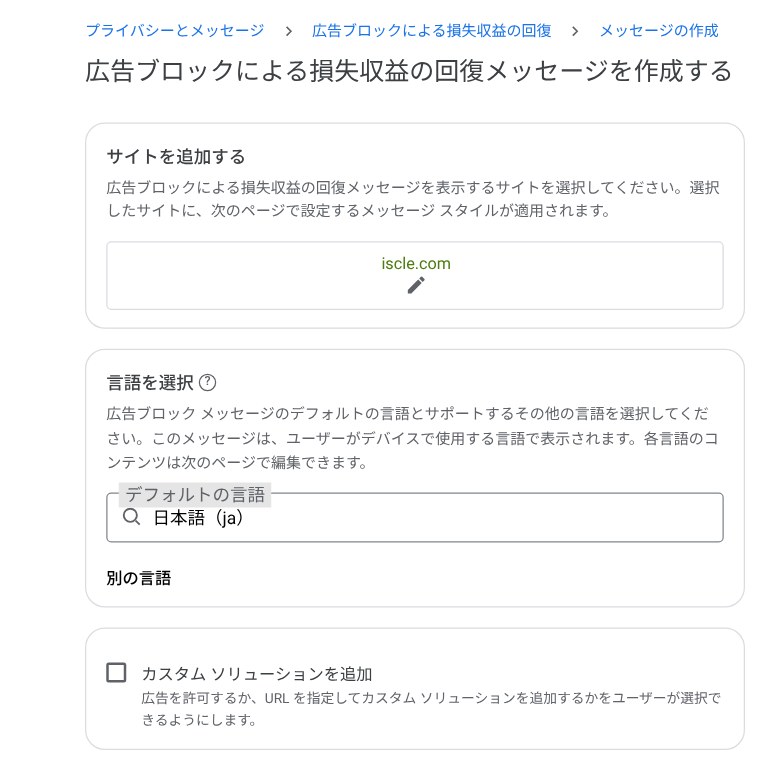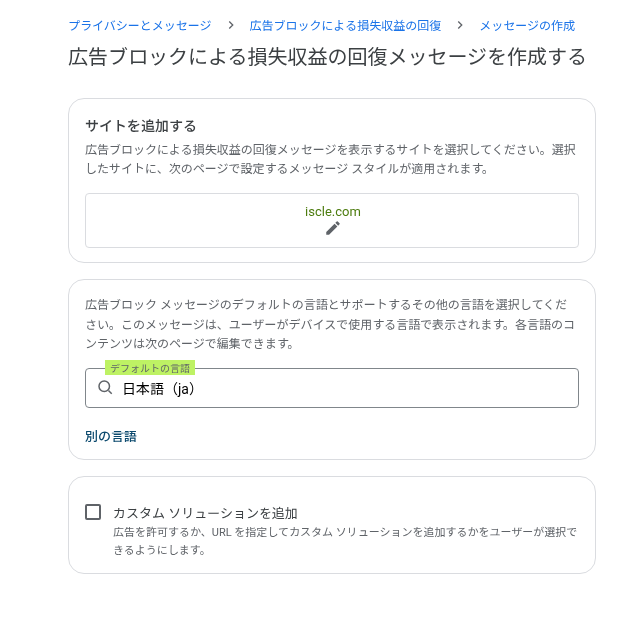--- a/index.html
+++ b/index.html
@@ -59,39 +59,39 @@
       justify-content: space-between;
       font-size: 13px;
       color: #4d7c0f;
       flex-direction: column;
     }
     .pencil { width: 18px; height: 18px; color: #5f6368; cursor: pointer; }
     .field-wrap { position: relative; margin-top: 4px; }
     .field-label {
       position: absolute;
       top: -8px;
-      left: 20px;
-      background: #bef264;
+      left: 10px;
+      background: #e5e5e5;
       padding: 0 5px;
-      font-size: 10px;
+      font-size: 14px;
       color: #5f6368;
     }
     .field {
       border: 1px solid #80868b;
       border-radius: 4px;
       padding: 9px 10px;
       display: flex;
       align-items: flex-start;
       gap: 8px;
       font-size: 14px;
       color: #000000;
     }
     .search-icon { width: 18px; height: 18px; color: #5f6368; flex-shrink: 0; }
     .link-small {
-      color: #0c4a6e;
+      color: #000000;
       font-size: 13px;
       font-weight: 500;
       margin-top: 18px;
       display: inline-block;
       cursor: pointer;
     }
     .check-row {
       display: flex;
       gap: 12px;
       margin-top: 10px;
@@ -155,20 +155,24 @@
     <span>iscle.com</span>
     <span class="pencil">
       <svg viewBox="0 0 24 24" width="18" height="18" fill="#5f6368">
           <path d="M3 17.25V21h3.75L17.81 9.94l-3.75-3.75L3 17.25zM20.71 7.04a1 1 0 0 0 0-1.41l-2.34-2.34a1 1 0 0 0-1.41 0l-1.83 1.83 3.75 3.75 1.83-1.83z"></path>
         </svg>
     </span>
   </div>
 </section>
 
 <section class="card">
+  <div class="card-title">
+    <span>言語を選択</span>
+    <span class="help-icon">?</span>
+  </div>
   <div class="card-desc">広告ブロック メッセージのデフォルトの言語とサポートするその他の言語を選択してください。このメッセージは、ユーザーがデバイスで使用する言語で表示されます。各言語のコンテンツは次のページで編集できます。</div>
   <div class="field-wrap">
     <span class="field-label">デフォルトの言語</span>
     <div class="field">
       <span class="search-icon">
         <svg viewBox="0 0 24 24" width="18" height="18" fill="none" stroke="#5f6368" stroke-width="2">
             <circle cx="11" cy="11" r="7"></circle>
             <line x1="21" y1="21" x2="16.65" y2="16.65"></line>
           </svg>
       </span>

